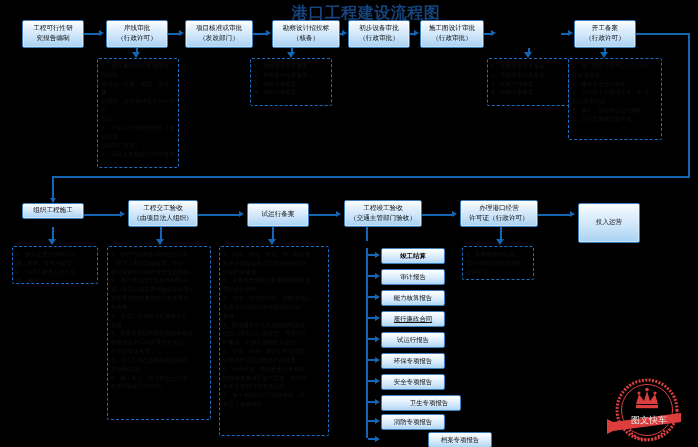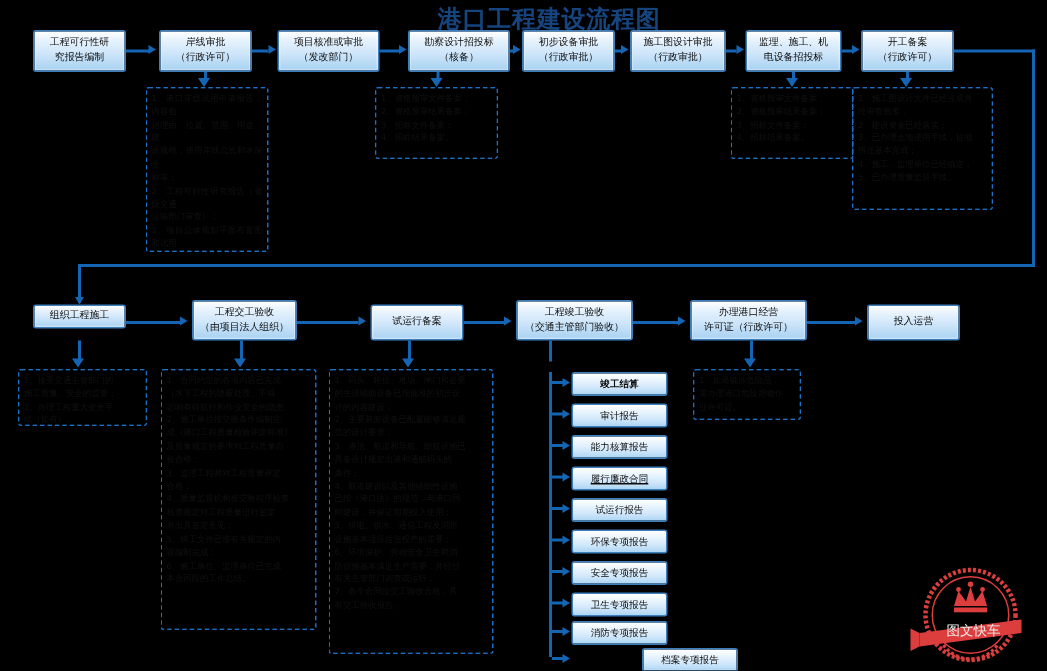--- a/index.html
+++ b/index.html
@@ -104,23 +104,20 @@
   </div>
   <div class="box" style="left:272px;top:20px;width:68px;height:28px;">
     <div><span>勘察设计招投标</span><span class="l2">（核备）</span></div>
   </div>
   <div class="box" style="left:348px;top:20px;width:62px;height:28px;">
     <div><span>初步设备审批</span><span class="l2">（行政审批）</span></div>
   </div>
   <div class="box" style="left:420px;top:20px;width:64px;height:28px;">
     <div><span>施工图设计审批</span><span class="l2">（行政审批）</span></div>
   </div>
-  <div class="box" style="left:497px;top:20px;width:64px;height:28px;">
-    <div><span>监理、施工、机</span><span class="l2">电设备招投标</span></div>
-  </div>
   <div class="box" style="left:574px;top:20px;width:62px;height:28px;">
     <div><span>开工备案</span><span class="l2">（行政许可）</span></div>
   </div>
 
   <div class="hline" style="left:84px;top:33px;width:16px;"></div>
   <div class="arrow-r" style="left:99px;top:30px;"></div>
 
   <div class="hline" style="left:168px;top:33px;width:11px;"></div>
   <div class="arrow-r" style="left:179px;top:30px;"></div>
 
@@ -201,21 +198,21 @@
   </div>
   <div class="box" style="left:247px;top:203px;width:62px;height:24px;">
     <div><span>试运行备案</span><span class="l2"></span></div>
   </div>
   <div class="box" style="left:344px;top:200px;width:78px;height:27px;">
     <div><span>工程竣工验收</span><span class="l2">（交通主管部门验收）</span></div>
   </div>
   <div class="box" style="left:460px;top:200px;width:78px;height:27px;">
     <div><span>办理港口经营</span><span class="l2">许可证（行政许可）</span></div>
   </div>
-  <div class="box" style="left:578px;top:203px;width:62px;height:24px;">
+  <div class="box" style="left:578px;top:203px;width:62px;height:40px;">
     <div><span>投入运营</span><span class="l2"></span></div>
   </div>
 
   <div class="hline" style="left:84px;top:214px;width:36px;"></div>
   <div class="arrow-r" style="left:120px;top:211px;"></div>
 
   <div class="hline" style="left:198px;top:214px;width:41px;"></div>
   <div class="arrow-r" style="left:239px;top:211px;"></div>
 
   <div class="hline" style="left:309px;top:214px;width:27px;"></div>
@@ -317,21 +314,21 @@
   <div class="repar" style="top:336px;"></div>
 
   <div class="rep" style="top:353px;">环保专项报告</div>
   <div class="repstub" style="top:359px;"></div>
   <div class="repar" style="top:357px;"></div>
 
   <div class="rep" style="top:374px;">安全专项报告</div>
   <div class="repstub" style="top:380px;"></div>
   <div class="repar" style="top:378px;"></div>
 
-  <div class="rep" style="top:395px;">卫生专项报告</div>
+  <div class="rep" style="top:395px;padding-left:16px;">卫生专项报告</div>
   <div class="repstub" style="top:401px;"></div>
   <div class="repar" style="top:399px;"></div>
 
   <div class="rep" style="top:414px;">消防专项报告</div>
   <div class="repstub" style="top:420px;"></div>
   <div class="repar" style="top:418px;"></div>
 
   <div class="rep" style="top:432px;margin-left:47px;">档案专项报告</div>
   <div class="repstub" style="top:438px;"></div>
   <div class="repar" style="top:436px;"></div>

